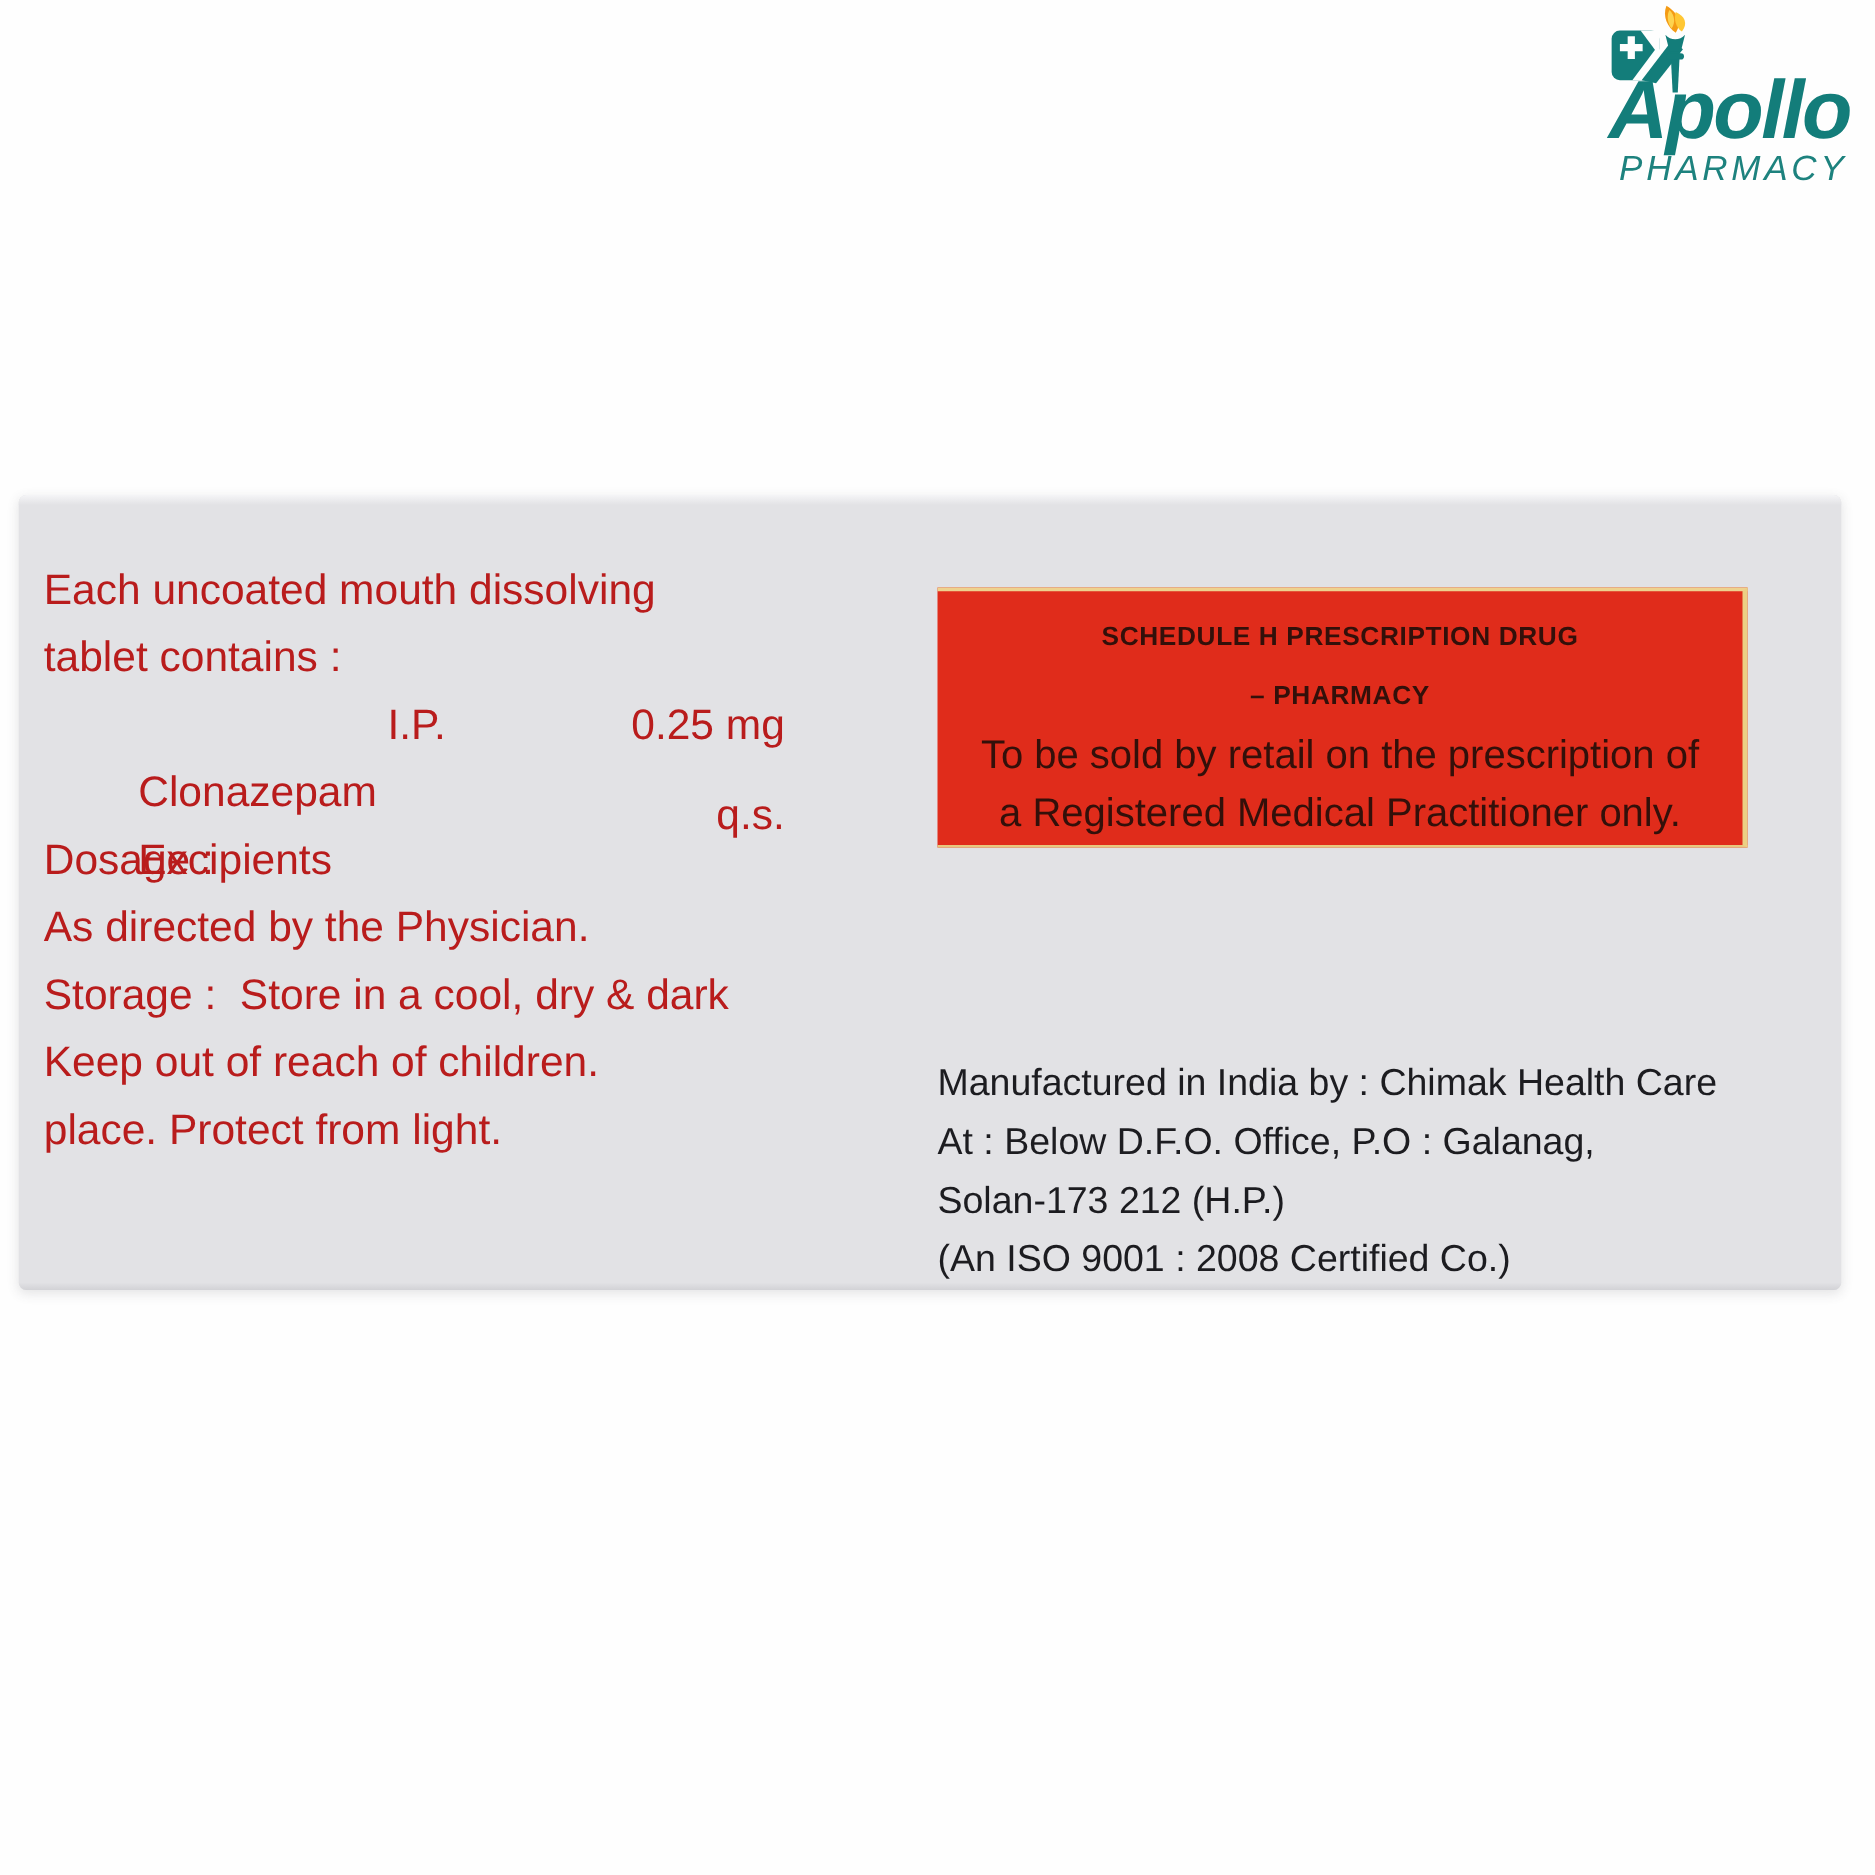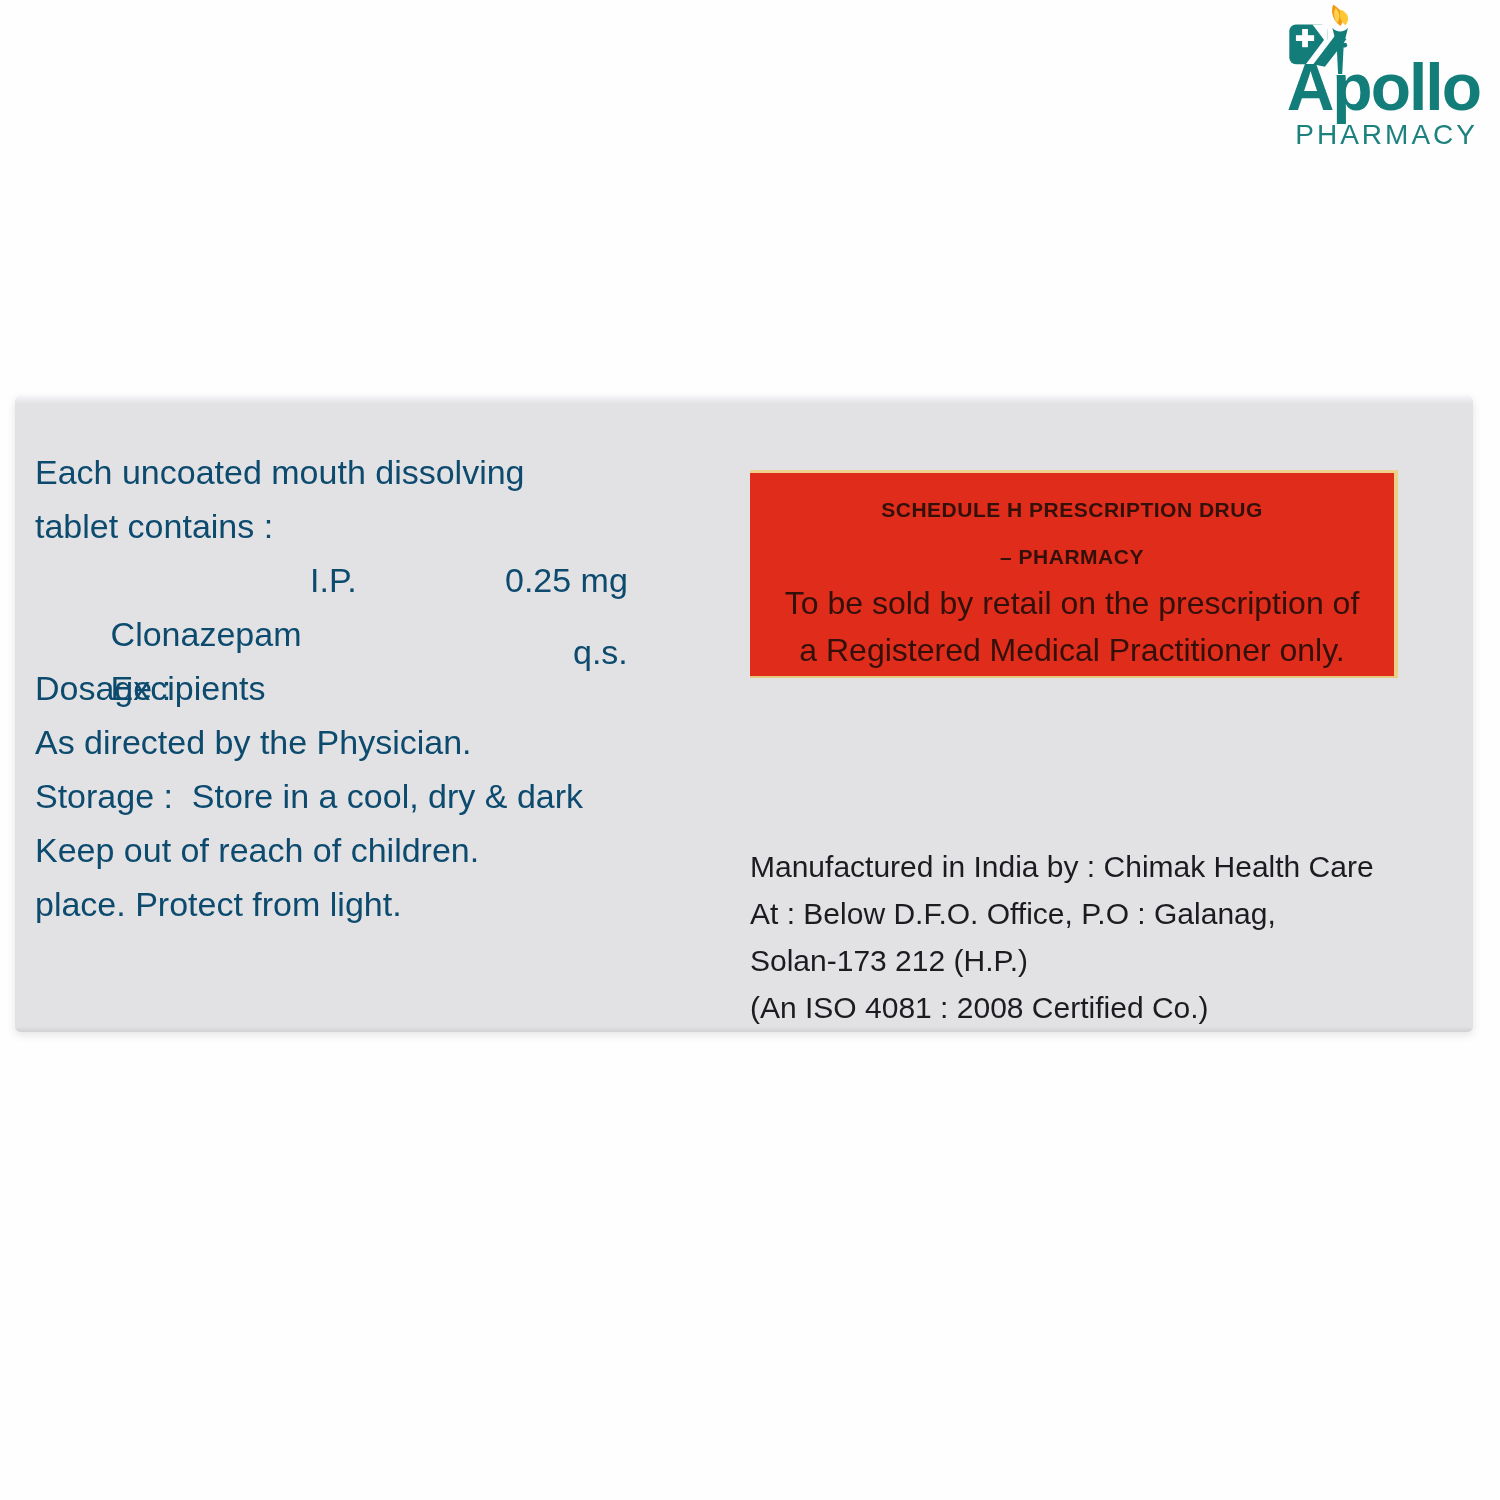--- a/index.html
+++ b/index.html
@@ -16,20 +16,21 @@
     overflow: hidden;
   }
 
   
   .logo {
     position: absolute;
     left: 1268px;
     top: 0;
     width: 220px;
     height: 165px;
+    font-style: italic;
   }
   .logo-icon {
     position: absolute;
     left: 18px;
     top: 2px;
     width: 86px;
     height: 78px;
   }
   .logo-brand {
     position: absolute;
@@ -78,21 +79,21 @@
     background: linear-gradient(#e2e2e5, #d2d2d6);
     border-radius: 0 0 6px 6px;
   }
 
   
   .comp {
     position: absolute;
     left: 20px;
     top: 49px;
     width: 680px;
-    color: #0c4a6e;
+    color: #b91c1c;
     font-size: 34px;
   }
   .comp .ln {
     position: relative;
     height: 54px;
     line-height: 54px;
     white-space: pre;
   }
   .c-std  { position: absolute; left: 275px; top: 0; }
   .c-qty  { position: absolute; left: 470px; top: 0; }
@@ -195,17 +196,17 @@
       <div class="wl">SCHEDULE H PRESCRIPTION DRUG</div>
       <div class="wl">– PHARMACY</div>
       <div class="wl reg">To be sold by retail on the prescription of</div>
       <div class="wl reg">a Registered Medical Practitioner only.</div>
     </div>
 
     <div class="mfr">
       <div class="ml">Manufactured in India by : Chimak Health Care</div>
       <div class="ml">At : Below D.F.O. Office, P.O : Galanag,</div>
       <div class="ml">Solan-173 212 (H.P.)</div>
-      <div class="ml">(An ISO 4081 : 2008 Certified Co.)</div>
+      <div class="ml">(An ISO 9001 : 2008 Certified Co.)</div>
     </div>
 
   </div>
 </div>
 
 </body></html>

